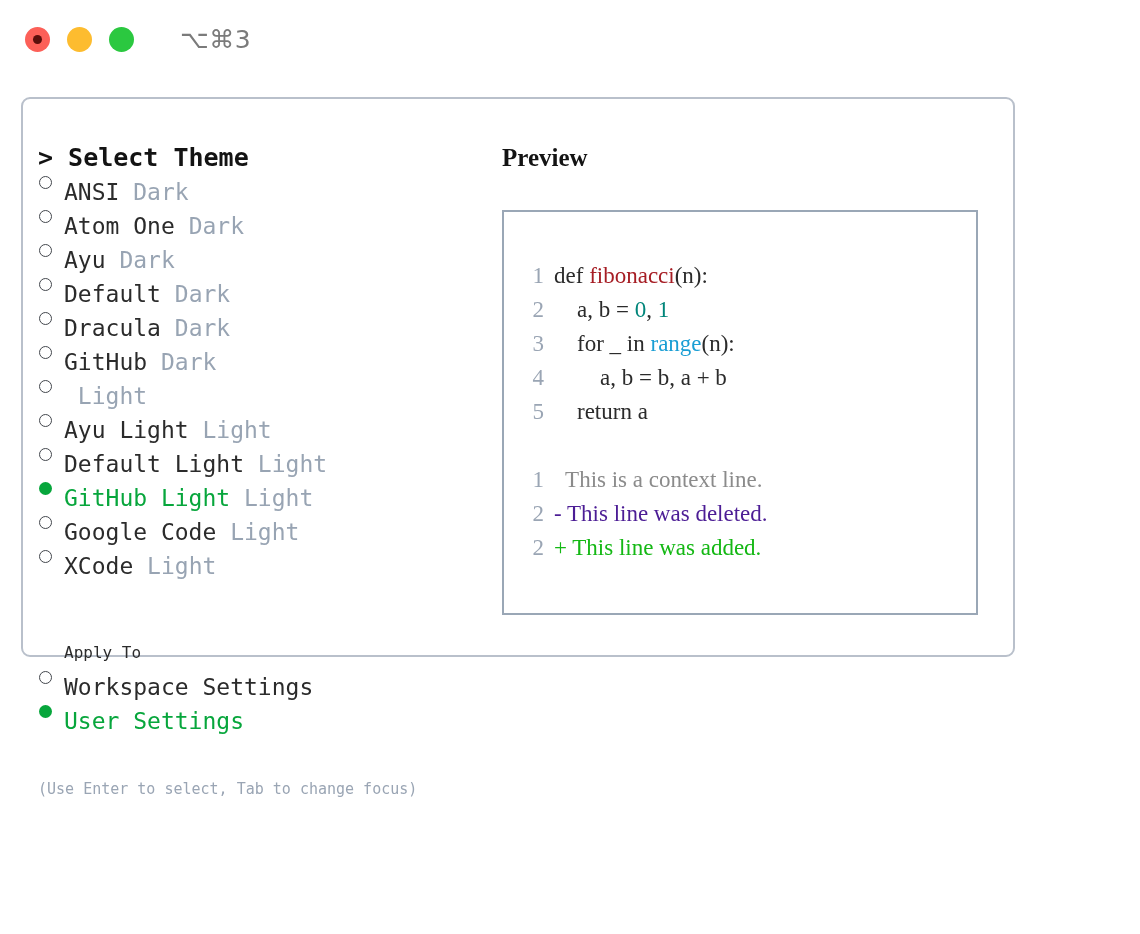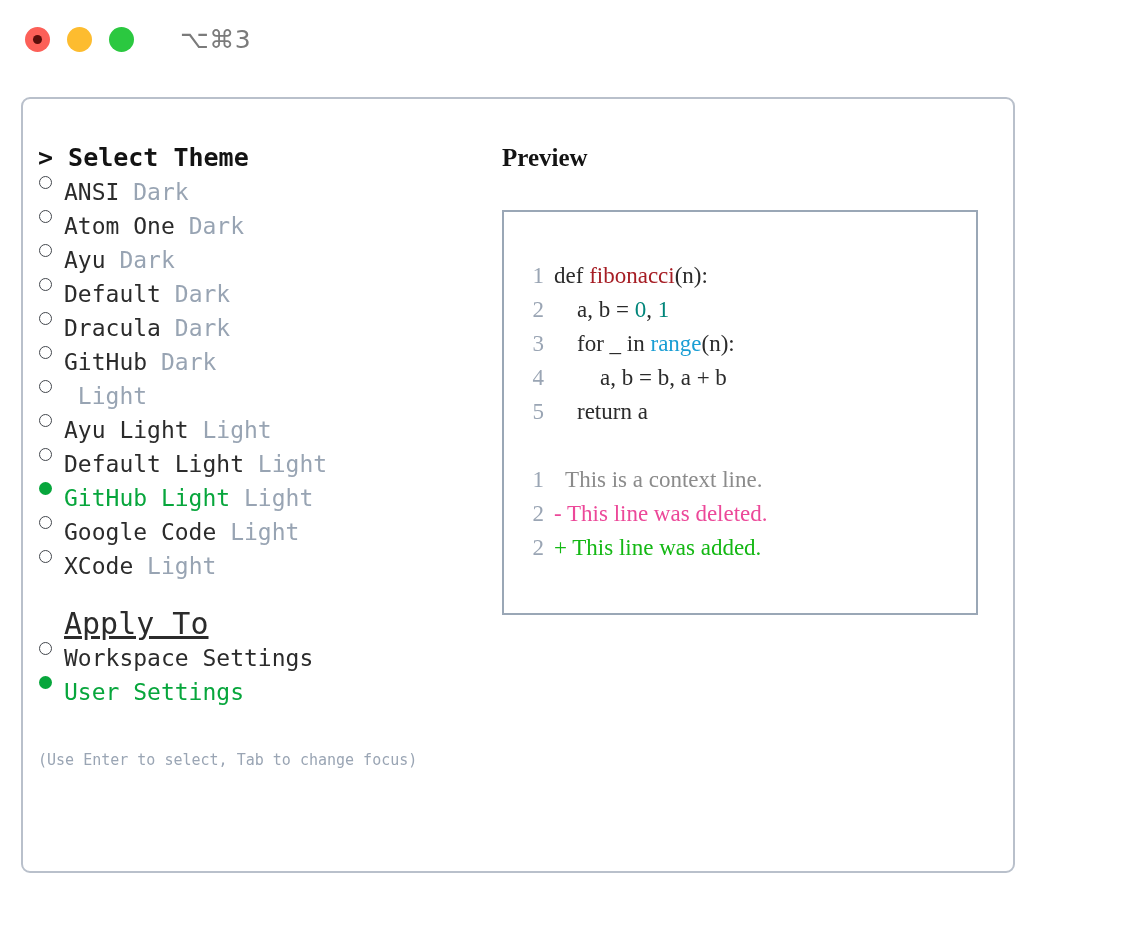--- a/index.html
+++ b/index.html
@@ -61,21 +61,21 @@
     letter-spacing: 0.5px;
     font-family: "DejaVu Sans", "Liberation Sans", sans-serif;
   }
 
   
   .panel {
     position: absolute;
     left: 21px;
     top: 97px;
     width: 994px;
-    height: 776px;
+    height: 560px;
     border: 2px solid #b9c0cb;
     border-radius: 9px;
     box-sizing: border-box;
     background: #ffffff;
   }
   .panel-inner {
     position: relative;
     width: 100%;
     height: 100%;
   }
@@ -124,27 +124,26 @@
     width: 13px;
     height: 13px;
     border-radius: 50%;
     background: #07a63c;
   }
   .opt-label   { color: #2b2b2b; }
   .opt-label.selected { color: #07a63c; }
   .opt-badge   { color: #98a4b3; }
 
   .apply-header {
-    margin-top: 24px;
+    margin-top: 53px;
     padding-left: 26px;
-    font-size: 30px;
+    font-size: 16px;
     color: #2b2b2b;
     line-height: 34px;
     white-space: pre;
-    text-decoration: underline;
   }
   .hint {
     margin-top: 34px;
     font-size: 15px;
     color: #9aa5b4;
     line-height: 34px;
     width: 410px;
   }
 
   
@@ -181,21 +180,21 @@
     flex: 0 0 22px;
     text-align: right;
     margin-right: 10px;
   }
   .code-text { color: #2b2b2b; }
   .tok-fn   { color: #a61d24; }
   .tok-num  { color: #00857a; }
   .tok-call { color: #1a9ed4; }
   .diff-gap { height: 34px; }
   .diff-ctx { color: #8b8b8b; }
-  .diff-del { color: #ec4899; text-align: right; }
+  .diff-del { color: #4c1d95; text-align: right; }
   .diff-add { color: #14b814; }
 </style>
 </head>
 <body>
 
 <div class="window">
 
   <div class="titlebar">
     <div class="dots">
       <span class="dot dot-red"></span>

